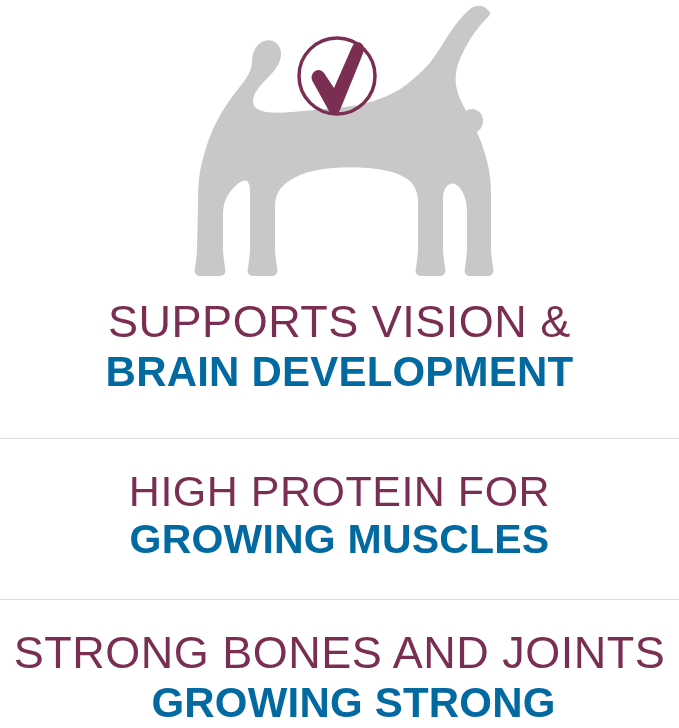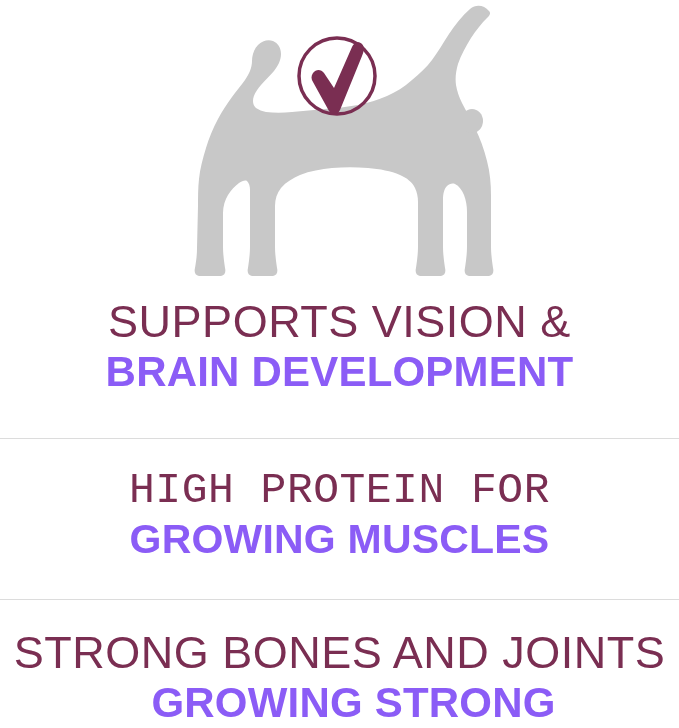--- a/index.html
+++ b/index.html
@@ -44,34 +44,34 @@
   }
   .benefit-line-light {
     display: block;
     color: #7a2e52;
     font-weight: 400;
     letter-spacing: 0.5px;
     white-space: nowrap;
   }
   .benefit-line-bold {
     display: block;
-    color: #8b5cf6;
+    color: #0369a1;
     font-weight: 700;
     letter-spacing: 0.2px;
     white-space: nowrap;
   }
 
   
   #benefit-1 { top: 296px; }
   #benefit-1 .benefit-line-light { font-size: 45px; line-height: 52px; }
   #benefit-1 .benefit-line-bold  { font-size: 42px; line-height: 48px; }
 
   
   #benefit-2 { top: 466px; }
-  #benefit-2 .benefit-line-light { font-size: 43px; line-height: 50px; font-family: Liberation Mono, monospace; }
+  #benefit-2 .benefit-line-light { font-size: 43px; line-height: 50px; }
   #benefit-2 .benefit-line-bold  { font-size: 41px; line-height: 47px; text-align: center; }
 
   
   #benefit-3 { top: 627px; }
   #benefit-3 .benefit-line-light { font-size: 45px; line-height: 52px; }
   #benefit-3 .benefit-line-bold  { font-size: 42px; line-height: 48px; padding-left: 28px; }
 
   
   .divider {
     position: absolute;

